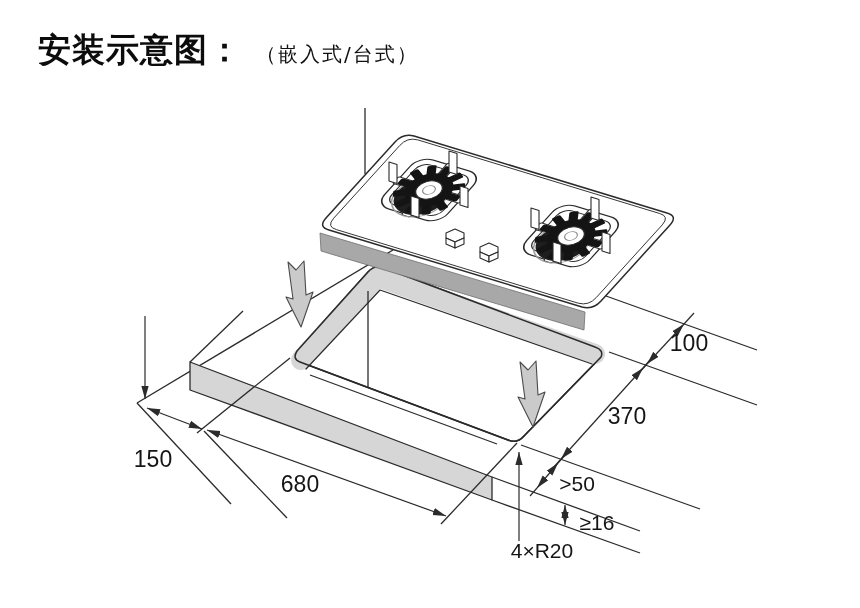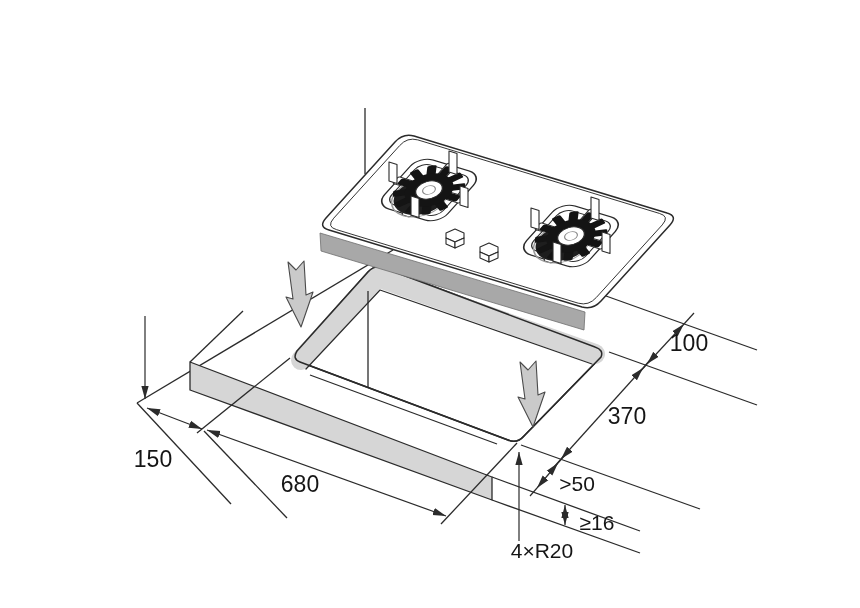--- a/index.html
+++ b/index.html
@@ -16,20 +16,23 @@
   .dim{stroke:#2b2b2b;stroke-width:1.2;fill:none;}
   .dimtext{fill:#151515;font-size:23px;text-anchor:middle;
            font-family:"Liberation Sans","DejaVu Sans",sans-serif;}
   .small{font-size:21px;}
 </style>
 </head>
 <body>
 
 <div class="stage">
 
+  <div class="hdr">
+    <span class="title">安装示意图：</span><span class="subtitle">（嵌入式/台式）</span>
+  </div>
 
   <svg width="860" height="608" viewBox="0 0 860 608">
     <defs>
       <marker id="arr" viewBox="0 0 10 6" refX="10" refY="3" markerWidth="11" markerHeight="7" orient="auto-start-reverse">
         <path d="M10,3 L0,0.2 L0,5.8 Z" fill="#2b2b2b"></path>
       </marker>
     </defs>
 
     <g>
 

